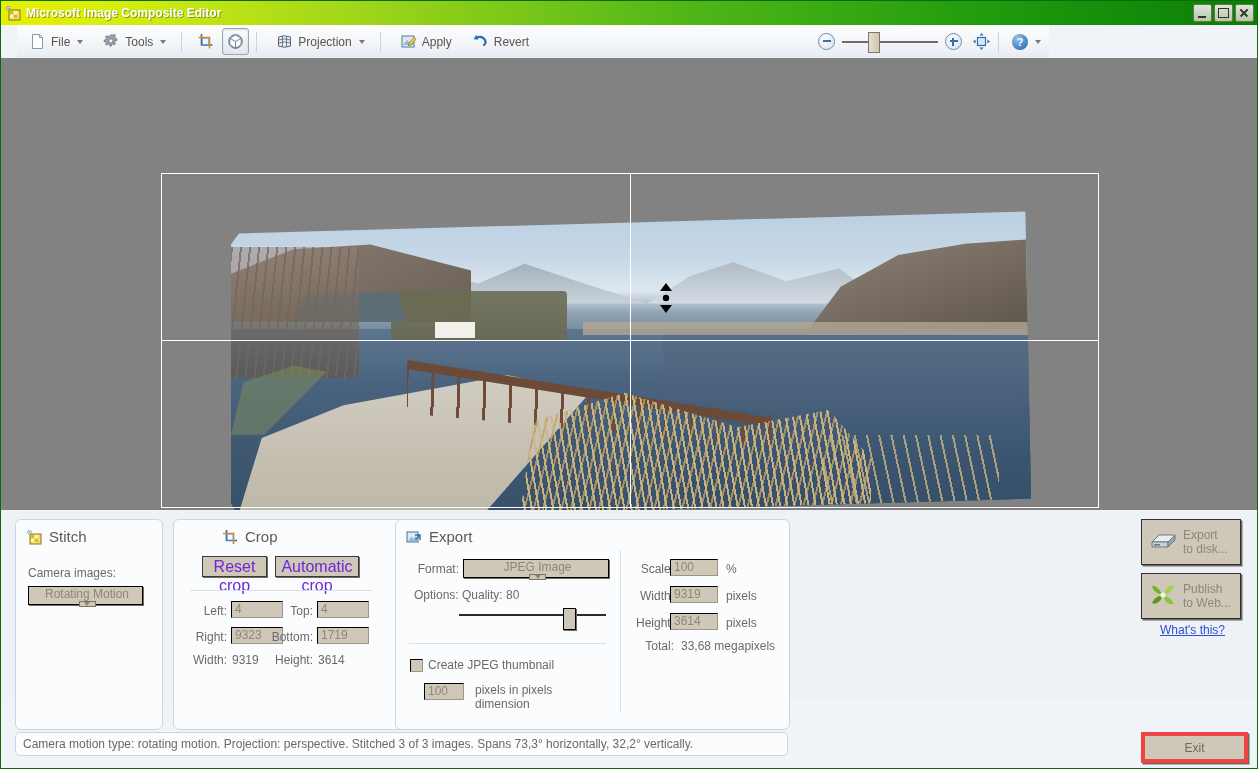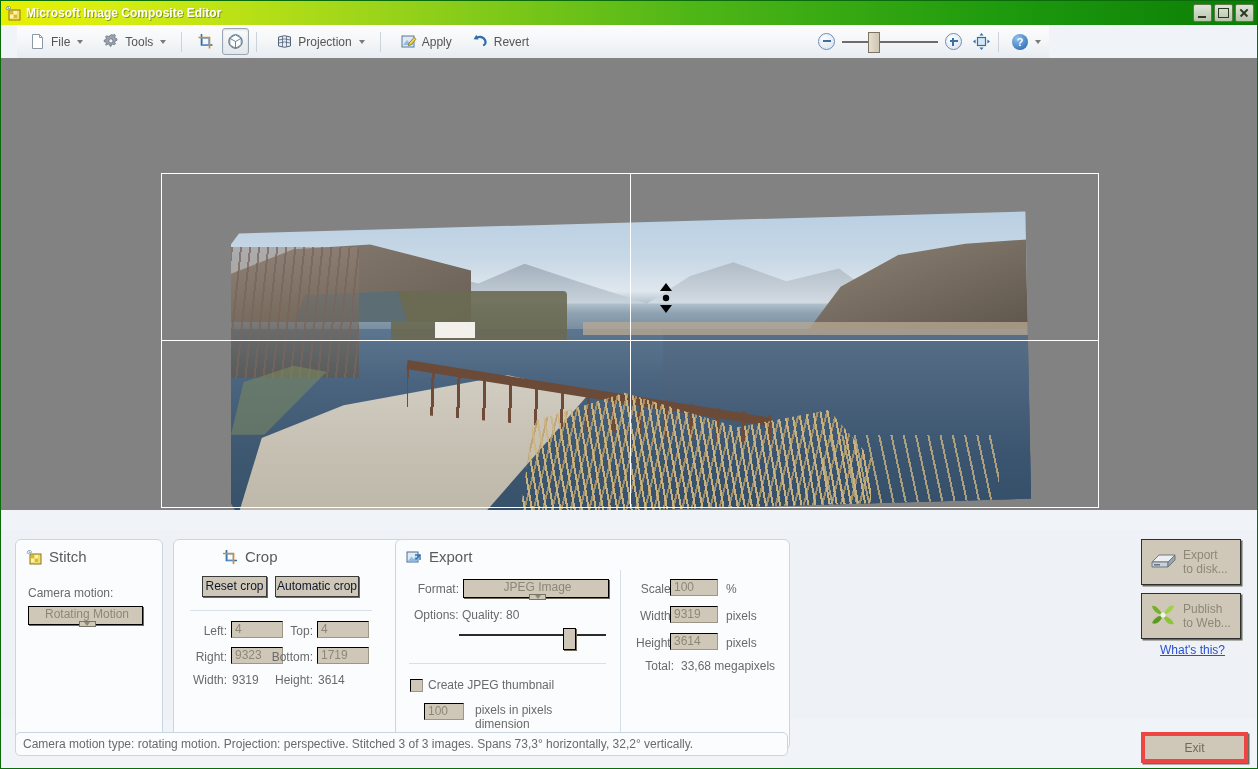--- a/index.html
+++ b/index.html
@@ -77,31 +77,31 @@
   .mtn{position:absolute;background:#6e6257;}
   .water{position:absolute;left:0;bottom:0;width:100%;height:62%;
          background:linear-gradient(to bottom,#5d7690 0%,#4a647f 28%,#3f5973 60%,#37506a 100%);}
   .waterR{position:absolute;right:0;bottom:0;width:46%;height:62%;
           background:linear-gradient(to bottom,#596f88,#3b5570 65%,#344e68);}
   .path{position:absolute;background:#cdc8bf;}
   .grass{position:absolute;background:#c8b284;}
   .handle{position:absolute;left:658px;top:225px;width:14px;height:30px;}
 
   
-  .bottom{position:absolute;left:0;top:509px;width:1256px;height:189px;background:#eef2f7;margin-top:20px;}
+  .bottom{position:absolute;left:0;top:509px;width:1256px;height:189px;background:#eef2f7;}
   .panel{position:absolute;background:#fafcfe;border:1px solid #c9d6e2;border-radius:6px;}
   .p-head{display:flex;align-items:center;padding:8px 0 0 10px;}
   .p-title{font-size:15px;color:#5b5b5b;margin-left:7px;}
   .p-ico{width:16px;height:16px;position:relative;flex:none;}
 
   .lbl{font-size:12px;color:#6a6a6a;}
   .fld{background:#cfc8b8;border:1px solid #000;border-right-color:#9d9685;border-bottom-color:#9d9685;
        box-sizing:border-box;height:17px;line-height:15px;padding:0 3px;font-size:12px;color:#8d8778;}
   .btn3d{background:#cfc8b8;border:1px solid #3a3a3a;box-shadow:1px 1px 0 #6f6a5e;
-         color:#0f172a;font-size:12px;text-align:center;cursor:pointer;box-sizing:border-box;}
+         color:#6d28d9;font-size:16px;text-align:center;cursor:pointer;box-sizing:border-box;}
   .combo{background:#cfc8b8;border:1px solid #000;box-shadow:1px 1px 0 #6f6a5e;height:19px;
          display:flex;align-items:center;justify-content:space-between;padding:0 1px 0 4px;
          color:#8d8778;font-size:12px;cursor:pointer;box-sizing:border-box;}
   .combo .ar{width:15px;height:15px;background:#cfc8b8;border:1px solid #7a7467;
              display:flex;align-items:center;justify-content:center;}
   .combo .ar b{width:0;height:0;border-left:3.5px solid transparent;border-right:3.5px solid transparent;
                border-top:4px solid #8d8778;display:block;}
   .hr{height:1px;background:#d7dfe7;}
   .qslider{position:relative;height:14px;}
   .qtrack{position:absolute;top:6px;left:0;width:100%;height:2px;background:#2b2b2b;}
@@ -332,21 +332,21 @@
             <rect x="5" y="6" width="3" height="3" fill="#d7b93a"></rect>
               <rect x="9" y="6" width="3" height="3" fill="#fff3b0"></rect>
             <rect x="5" y="10" width="3" height="3" fill="#fff3b0"></rect>
               <rect x="9" y="10" width="3" height="3" fill="#d7b93a"></rect>
             <path d="M1 3 L3 1 L4 3 L2 5 Z" fill="#e8f1f8" stroke="#7c9cbb" stroke-width=".7"></path>
             <path d="M4 1 L6 3 L4 4 L3 2 Z" fill="#ffffff" stroke="#7c9cbb" stroke-width=".7"></path>
           </svg>
         </span>
         <span class="p-title">Stitch</span>
       </div>
-      <div class="lbl" style="position:absolute;left:12px;top:46px;">Camera motion:</div>
+      <div class="lbl" style="position:absolute;left:12px;top:46px;">Camera images:</div>
       <div class="combo" style="position:absolute;left:12px;top:66px;width:115px;flex-direction:column;">
         <span>Rotating Motion</span>
         <span class="ar">
             <b></b>
           </span>
       </div>
     </div>
 
     <div class="panel" style="left:172px;top:9px;width:209px;height:209px;padding-left:38px;">
       <div class="p-head">

